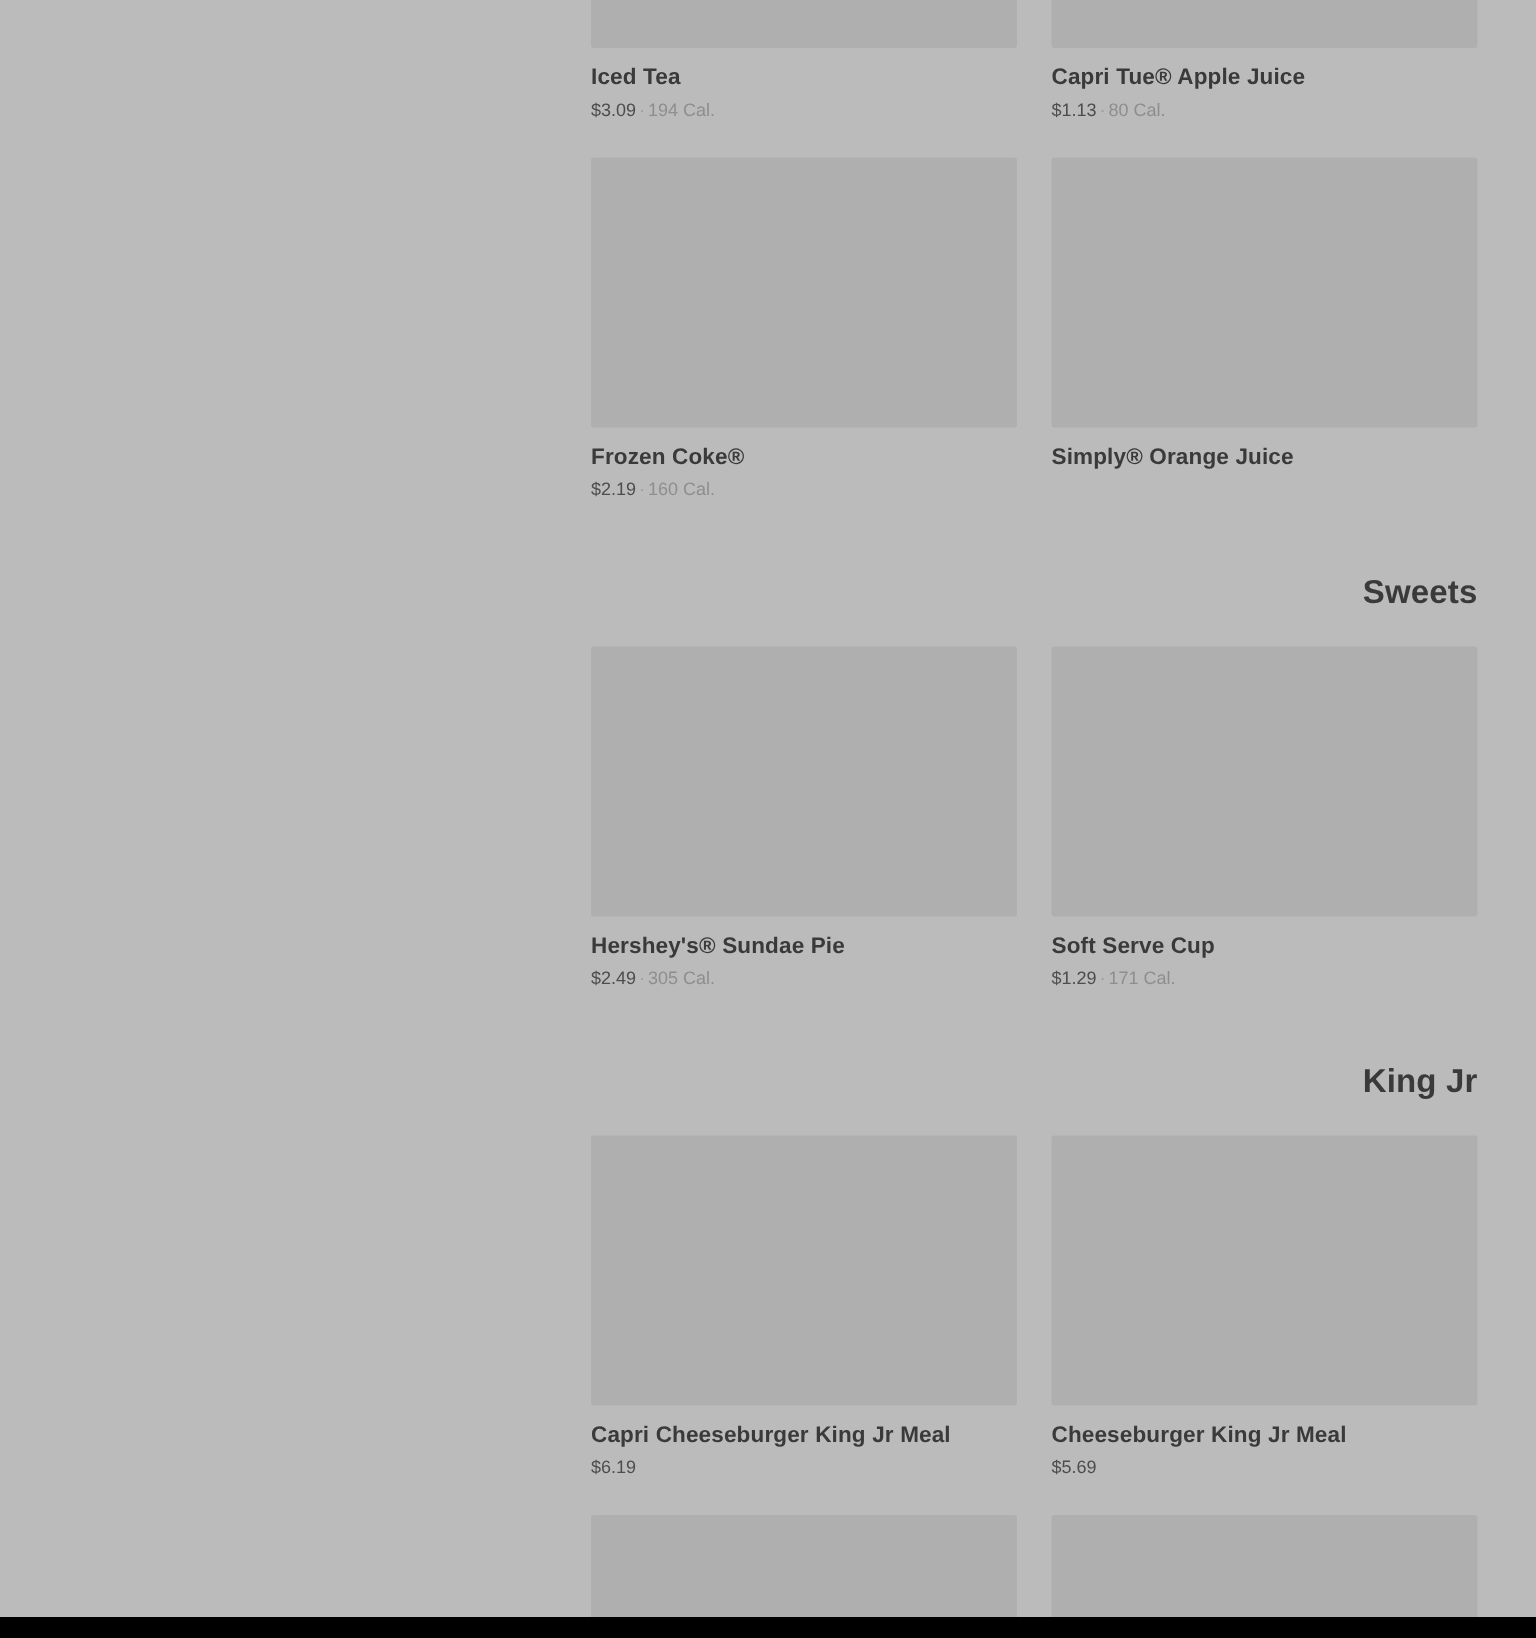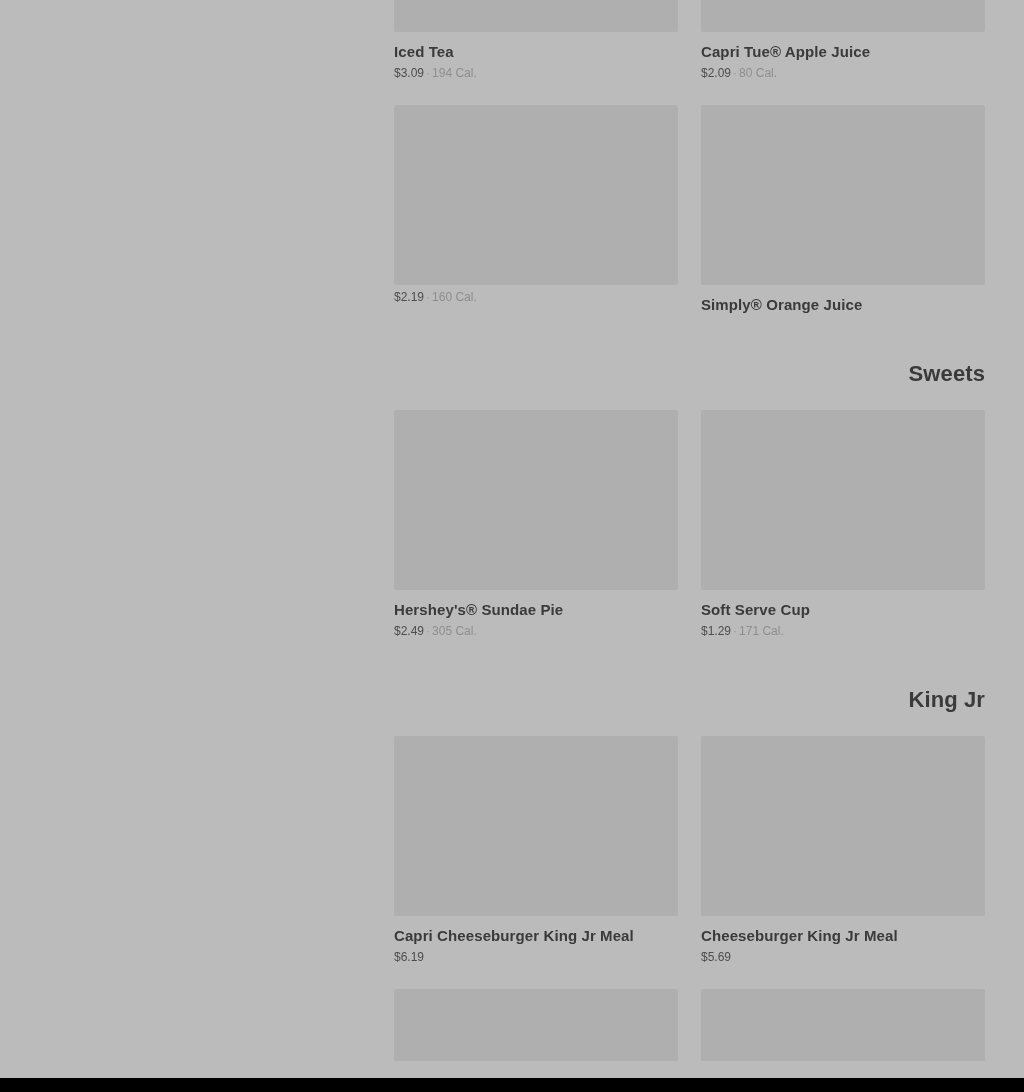--- a/index.html
+++ b/index.html
@@ -141,30 +141,31 @@
           <div class="card-thumb clip-top"></div>
           <div class="card-title">Iced Tea</div>
           <div class="card-meta">
             <span class="meta-price">$3.09</span><span class="meta-sep">·</span><span class="meta-cal">194 Cal.</span>
           </div>
         </div>
         <div class="card">
           <div class="card-thumb clip-top"></div>
           <div class="card-title">Capri Tue® Apple Juice</div>
           <div class="card-meta">
-            <span class="meta-price">$2.09</span><span class="meta-sep">·</span><span class="meta-cal">80 Cal.</span>
+            <span class="meta-price">$1.13</span><span class="meta-sep">·</span><span class="meta-cal">80 Cal.</span>
           </div>
         </div>
       </div>
 
       <div class="spacer-row"></div>
 
       <div class="grid">
         <div class="card">
           <div class="card-thumb tall"></div>
+          <div class="card-title">Frozen Coke®</div>
           <div class="card-meta">
             <span class="meta-price">$2.19</span><span class="meta-sep">·</span><span class="meta-cal">160 Cal.</span>
           </div>
         </div>
         <div class="card">
           <div class="card-thumb tall"></div>
           <div class="card-title">Simply® Orange Juice</div>
         </div>
       </div>
     </div>

